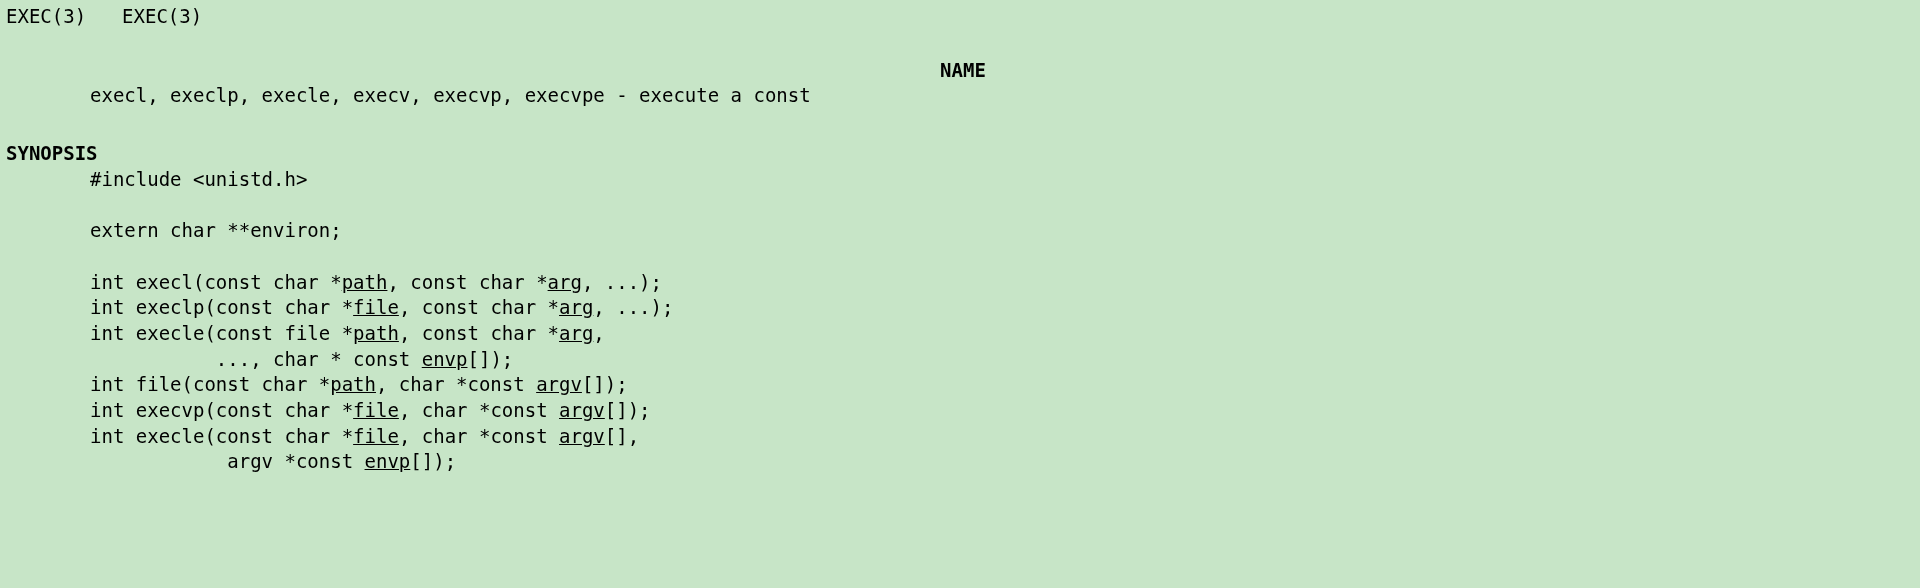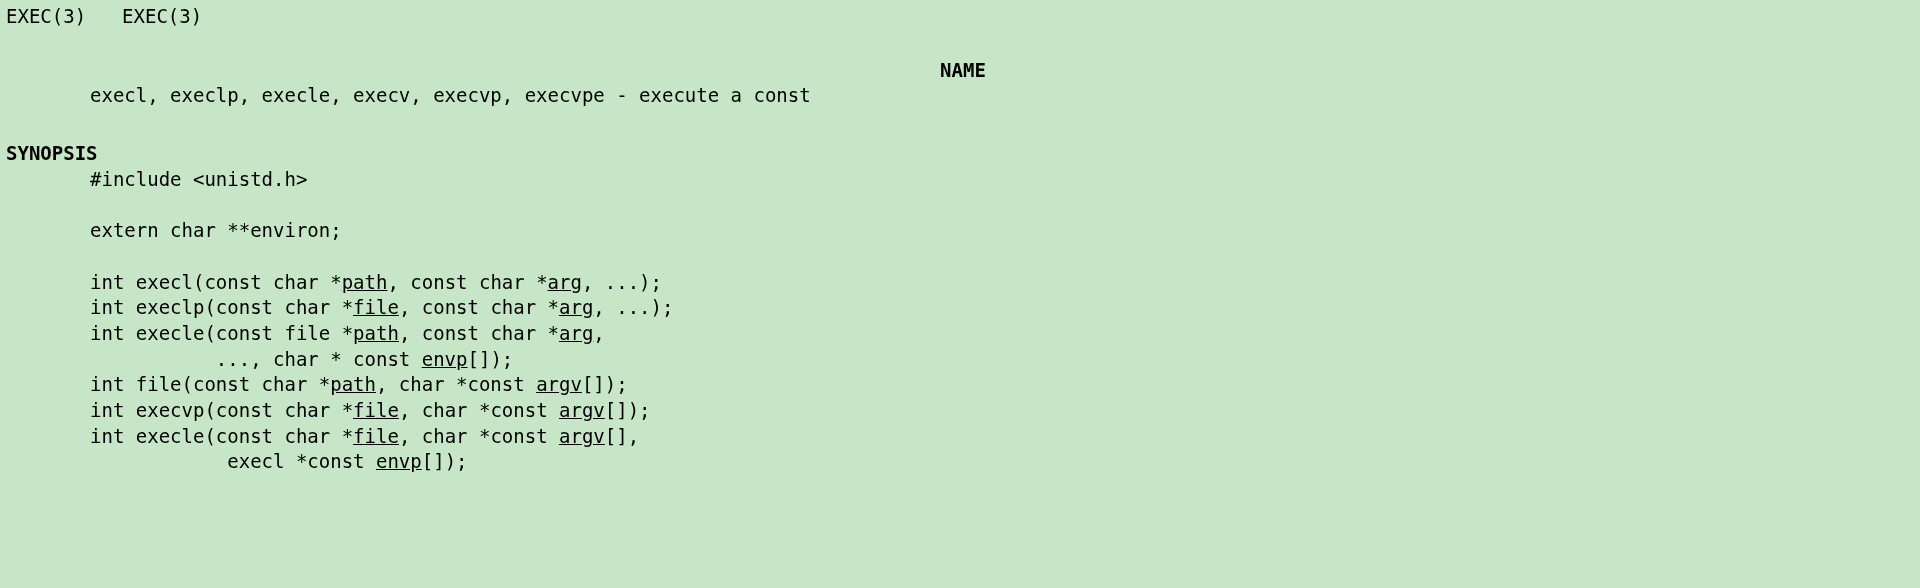--- a/index.html
+++ b/index.html
@@ -78,13 +78,13 @@
 <div class="indent line"><span class="bold">int execlp(const char *</span><span class="underline">file</span><span class="bold">, const char *</span><span class="underline">arg</span><span class="bold">, ...);</span></div>
 
 <div class="indent line"><span class="bold">int execle(const file *</span><span class="underline">path</span><span class="bold">, const char *</span><span class="underline">arg</span><span class="bold">,</span></div>
 <div class="indent line"><span class="bold">           ..., char * const </span><span class="underline">envp</span><span class="bold">[]);</span></div>
 
 <div class="indent line"><span class="bold">int file(const char *</span><span class="underline">path</span><span class="bold">, char *const </span><span class="underline">argv</span><span class="bold">[]);</span></div>
 
 <div class="indent line"><span class="bold">int execvp(const char *</span><span class="underline">file</span><span class="bold">, char *const </span><span class="underline">argv</span><span class="bold">[]);</span></div>
 
 <div class="indent line"><span class="bold">int execle(const char *</span><span class="underline">file</span><span class="bold">, char *const </span><span class="underline">argv</span><span class="bold">[],</span></div>
-<div class="indent line"><span class="bold">            execl *const </span><span class="underline">envp</span><span class="bold">[]);</span></div>
+<div class="indent line"><span class="bold">            argv *const </span><span class="underline">envp</span><span class="bold">[]);</span></div>
 
 </body></html>

